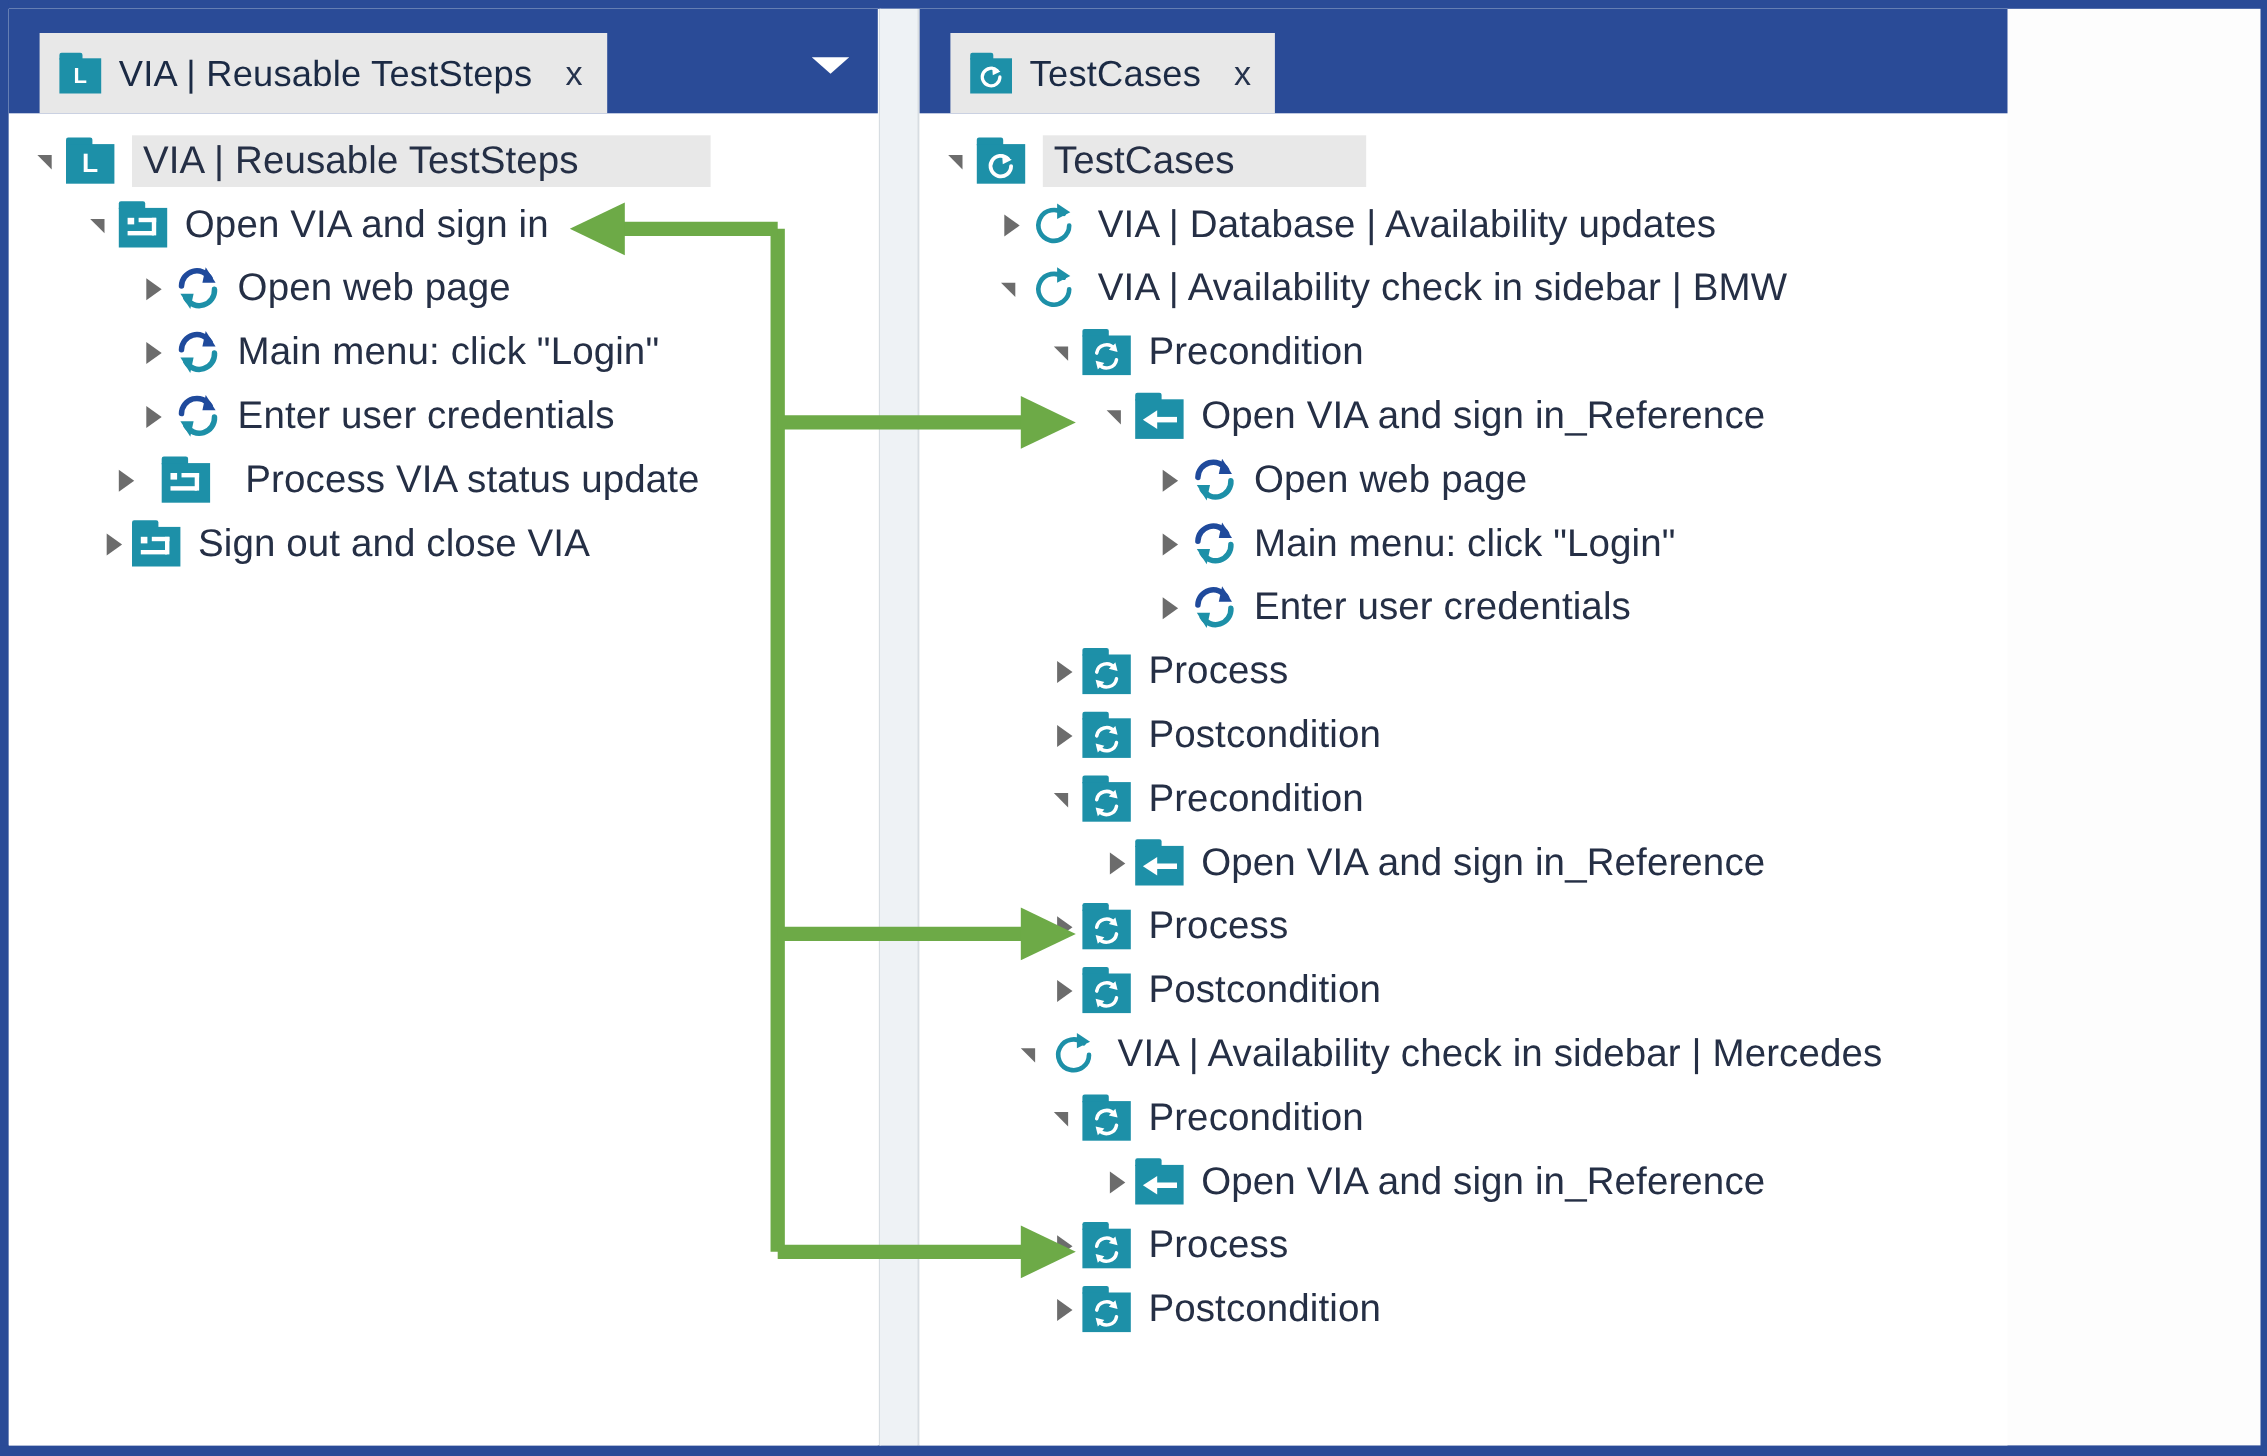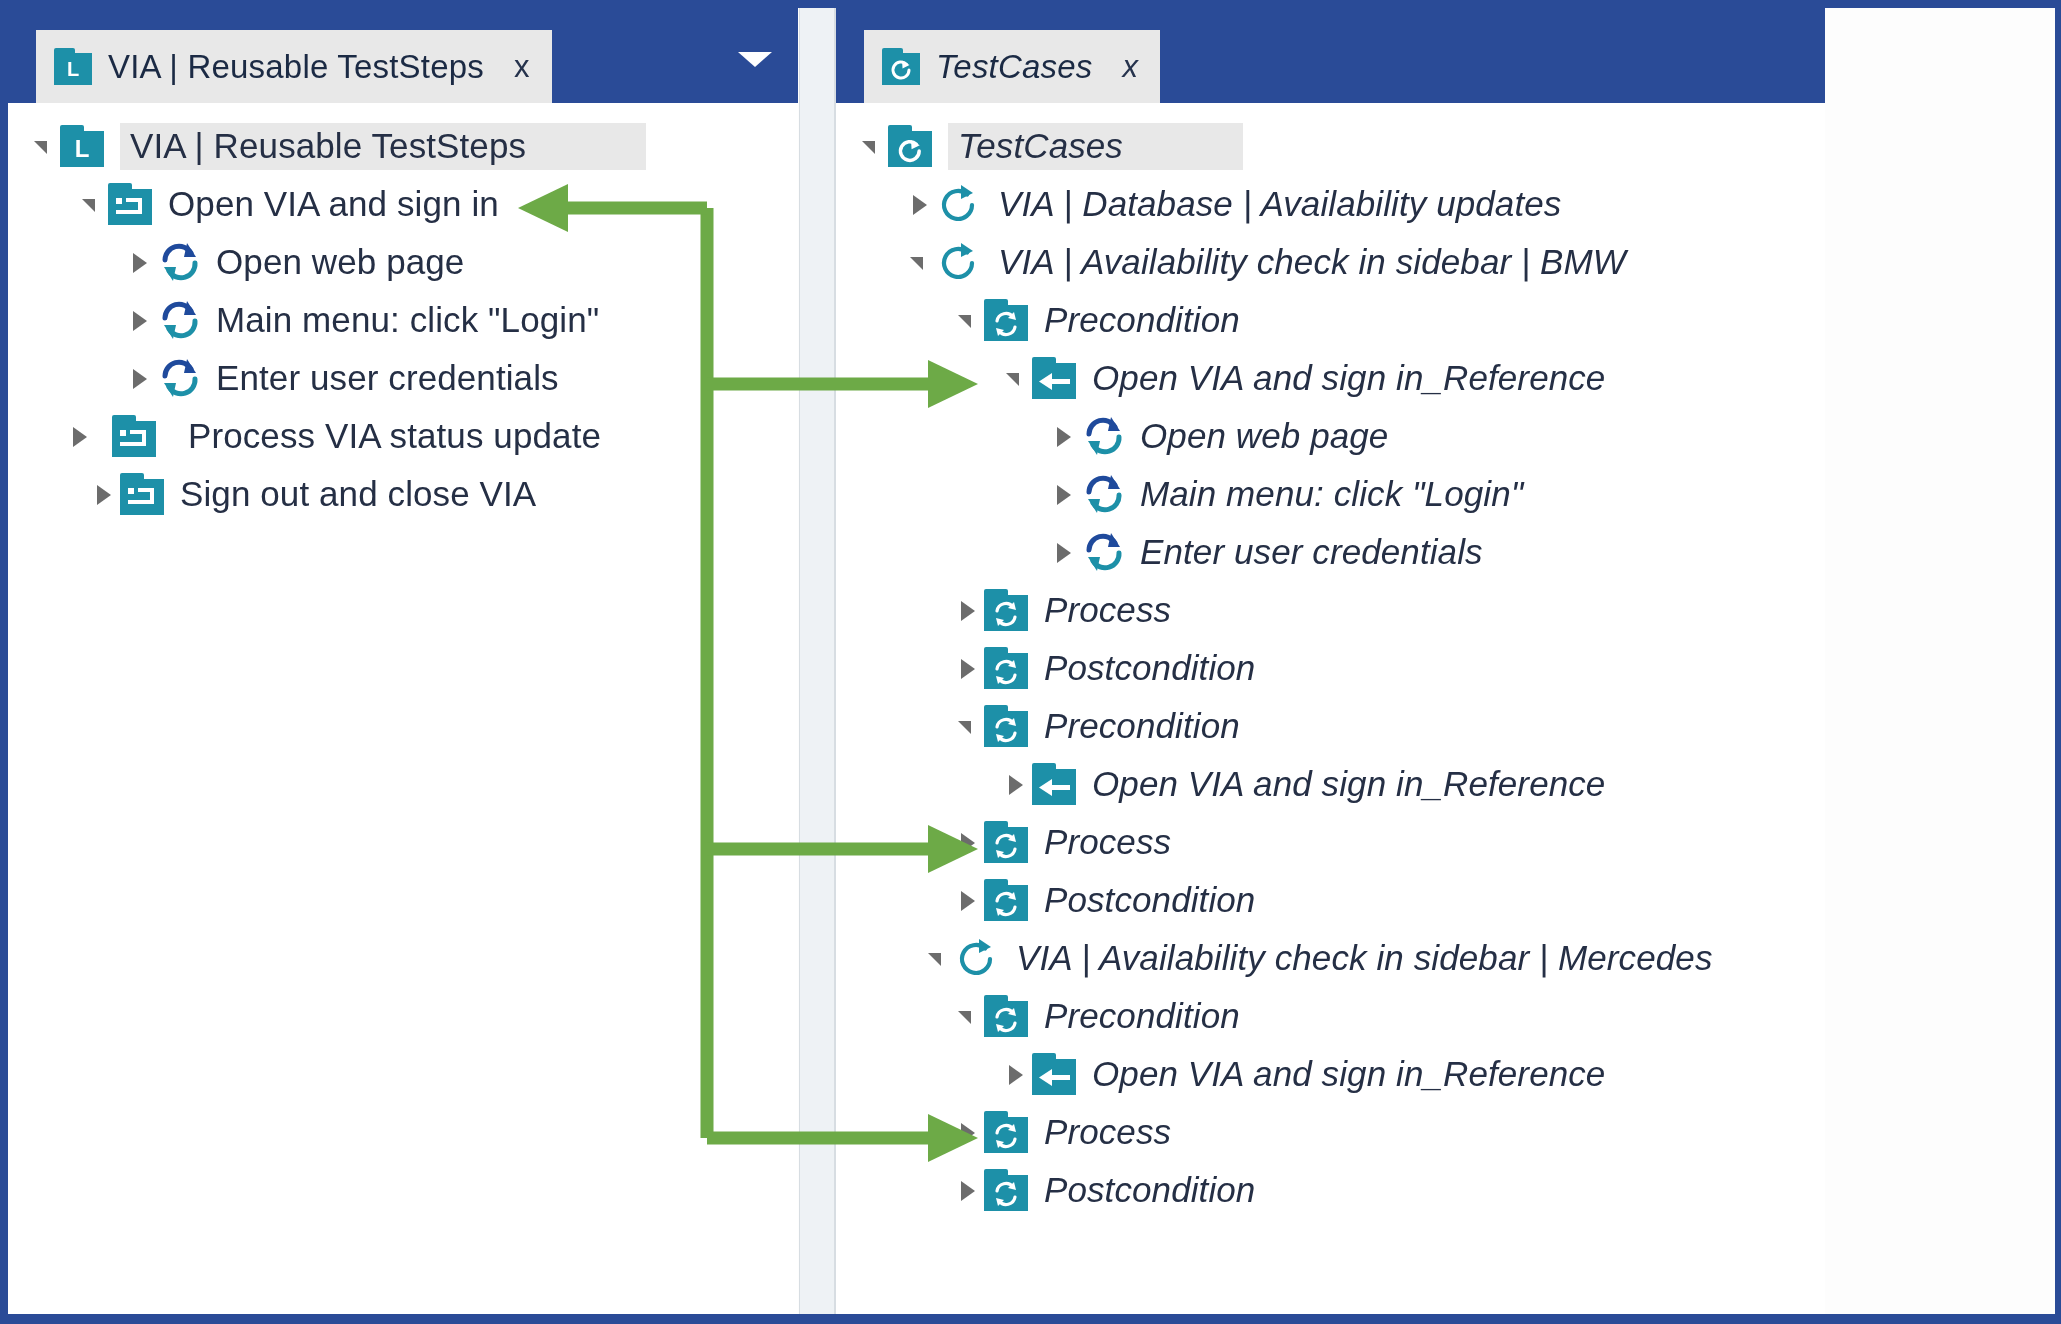--- a/index.html
+++ b/index.html
@@ -9,21 +9,21 @@
 
   
   .frame-top{position:absolute;left:0;top:0;width:2061px;height:8px;background:#2a4b97;}
   .frame-bottom{position:absolute;left:0;bottom:0;width:2061px;height:10px;background:#2a4b97;}
   .frame-left{position:absolute;left:0;top:0;width:8px;height:1324px;background:#2a4b97;}
   .frame-right{position:absolute;right:0;top:0;width:6px;height:1324px;background:#2a4b97;}
 
   
   .panel{position:absolute;top:8px;background:#ffffff;}
   #panel-left{left:8px;width:790px;height:1306px;}
-  #panel-right{left:836px;width:989px;height:1306px;font-style:italic;}
+  #panel-right{left:836px;width:989px;height:1306px;}
 
   .divider-strip{position:absolute;left:800px;top:8px;width:34px;height:1306px;background:#eef2f5;}
   .divider-line-a{position:absolute;left:799px;top:8px;width:2px;height:1306px;background:#d7dde2;}
   .divider-line-b{position:absolute;left:834px;top:8px;width:2px;height:1306px;background:#d7dde2;}
 
   
   .tabstrip{position:relative;height:95px;background:#2a4b97;}
   #panel-right .tabstrip{background:#2a4b97;}
   .tab{position:absolute;left:28px;top:22px;height:73px;background:#e8e8e8;
        display:flex;align-items:center;padding:0 22px 0 18px;box-sizing:border-box;}
@@ -142,21 +142,21 @@
           <span class="ico refresh">
             <svg width="44" height="40" viewBox="0 0 44 40">
               <path d="M7 18 A14 14 0 0 1 33 11" fill="none" stroke="#1f4a9c" stroke-width="5" stroke-linecap="round"></path>
               <polygon points="29,1 38,15 26,15" fill="#1f4a9c"></polygon>
               <path d="M37 21 A14 14 0 0 1 11 29" fill="none" stroke="#1d90a8" stroke-width="5" stroke-linecap="round"></path>
               <polygon points="15,39 6,25 18,25" fill="#1d90a8"></polygon>
             </svg>
           </span>
           <span class="label">Enter user credentials</span>
         </div>
-        <div class="row" style="padding-left: 54px; gap: 16px;">
+        <div class="row" style="padding-left: 89px; gap: 16px;">
           <span class="exp closed"></span>
           <span class="ico folder">
             <span class="tab-notch"></span>
             <span class="body"></span>
             <svg width="30" height="24" viewBox="0 0 30 24" style="left:7px;top:13px;">
               <rect x="1" y="2" width="6" height="6" fill="#ffffff"></rect>
               <rect x="11" y="2" width="16" height="4" fill="#ffffff"></rect>
               <rect x="23" y="2" width="4" height="16" fill="#ffffff"></rect>
               <rect x="1" y="14" width="24" height="4" fill="#ffffff"></rect>
             </svg>

